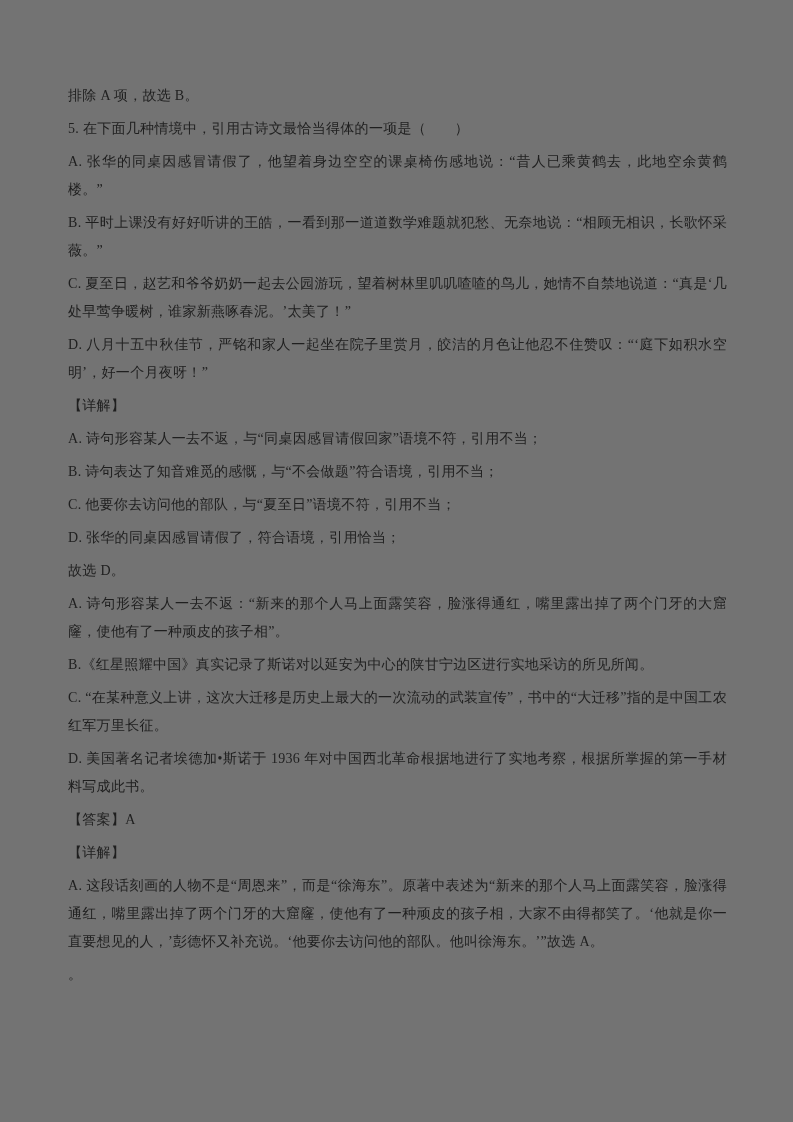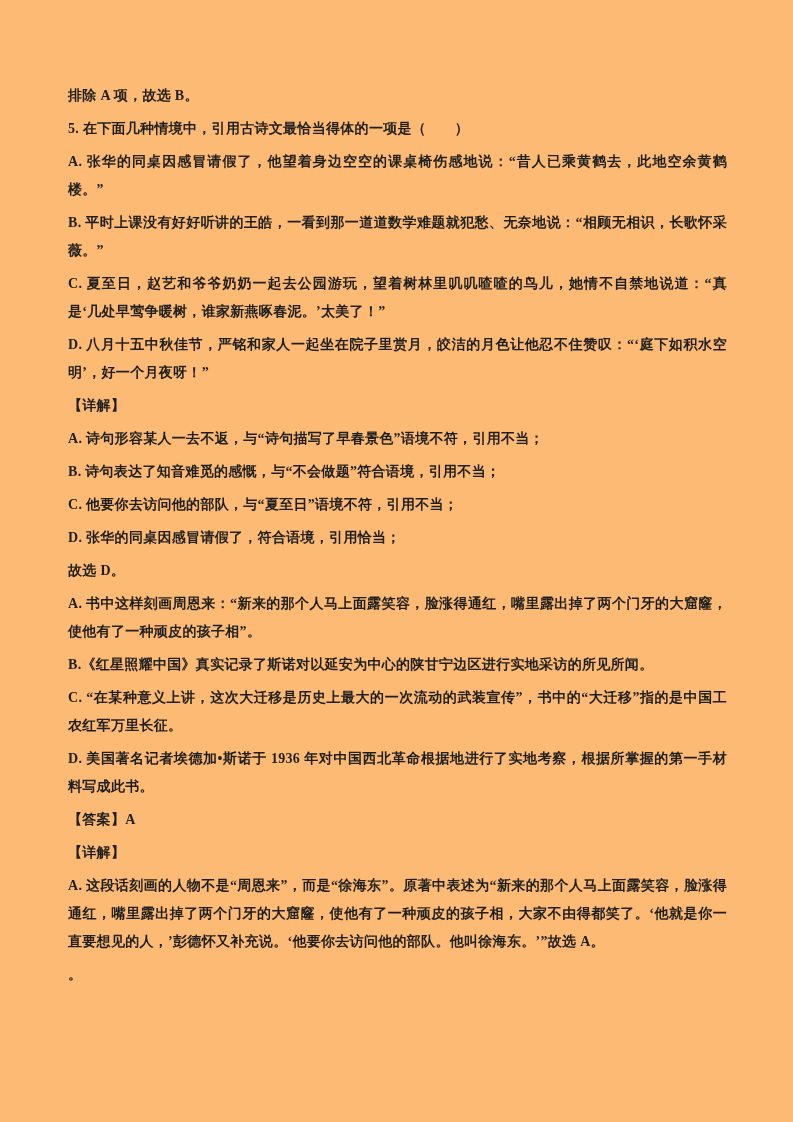--- a/index.html
+++ b/index.html
@@ -5,26 +5,25 @@
   html, body {
     margin: 0;
     padding: 0;
     background: #ffffff;
   }
   .page {
     position: relative;
     width: 793px;
     height: 1122px;
     box-sizing: border-box;
-    background: #fdba74;
+    background: #737373;
     color: #1f1f1f;
     padding: 82px 66px 24px 68px;
     overflow: hidden;
     font-family: "Liberation Serif", "DejaVu Serif", serif;
-    font-weight: bold;
   }
   .doc-paragraph {
     margin: 0 0 5px 0;
     font-size: 14px;
     line-height: 28px;
     text-align: justify;
     letter-spacing: 0.3px;
     word-break: break-all;
   }
   .doc-paragraph:last-child {
@@ -37,27 +36,27 @@
 <div class="page">
 
   <p class="doc-paragraph">排除 A 项，故选 B。</p>
 
   <p class="doc-paragraph">5. 在下面几种情境中，引用古诗文最恰当得体的一项是（　　）</p>
   <p class="doc-paragraph">A. 张华的同桌因感冒请假了，他望着身边空空的课桌椅伤感地说：“昔人已乘黄鹤去，此地空余黄鹤楼。”</p>
   <p class="doc-paragraph">B. 平时上课没有好好听讲的王皓，一看到那一道道数学难题就犯愁、无奈地说：“相顾无相识，长歌怀采薇。”</p>
   <p class="doc-paragraph">C. 夏至日，赵艺和爷爷奶奶一起去公园游玩，望着树林里叽叽喳喳的鸟儿，她情不自禁地说道：“真是‘几处早莺争暖树，谁家新燕啄春泥。’太美了！”</p>
   <p class="doc-paragraph">D. 八月十五中秋佳节，严铭和家人一起坐在院子里赏月，皎洁的月色让他忍不住赞叹：“‘庭下如积水空明’，好一个月夜呀！”</p>
   <p class="doc-paragraph">【详解】</p>
-  <p class="doc-paragraph">A. 诗句形容某人一去不返，与“诗句描写了早春景色”语境不符，引用不当；</p>
+  <p class="doc-paragraph">A. 诗句形容某人一去不返，与“同桌因感冒请假回家”语境不符，引用不当；</p>
   <p class="doc-paragraph">B. 诗句表达了知音难觅的感慨，与“不会做题”符合语境，引用不当；</p>
   <p class="doc-paragraph">C. 他要你去访问他的部队，与“夏至日”语境不符，引用不当；</p>
   <p class="doc-paragraph">D. 张华的同桌因感冒请假了，符合语境，引用恰当；</p>
   <p class="doc-paragraph">故选 D。</p>
 
-  <p class="doc-paragraph">A. 书中这样刻画周恩来：“新来的那个人马上面露笑容，脸涨得通红，嘴里露出掉了两个门牙的大窟窿，使他有了一种顽皮的孩子相”。</p>
+  <p class="doc-paragraph">A. 诗句形容某人一去不返：“新来的那个人马上面露笑容，脸涨得通红，嘴里露出掉了两个门牙的大窟窿，使他有了一种顽皮的孩子相”。</p>
   <p class="doc-paragraph">B.《红星照耀中国》真实记录了斯诺对以延安为中心的陕甘宁边区进行实地采访的所见所闻。</p>
   <p class="doc-paragraph">C. “在某种意义上讲，这次大迁移是历史上最大的一次流动的武装宣传”，书中的“大迁移”指的是中国工农红军万里长征。</p>
   <p class="doc-paragraph">D. 美国著名记者埃德加•斯诺于 1936 年对中国西北革命根据地进行了实地考察，根据所掌握的第一手材料写成此书。</p>
   <p class="doc-paragraph">【答案】A</p>
   <p class="doc-paragraph">【详解】</p>
   <p class="doc-paragraph">A. 这段话刻画的人物不是“周恩来”，而是“徐海东”。原著中表述为“新来的那个人马上面露笑容，脸涨得通红，嘴里露出掉了两个门牙的大窟窿，使他有了一种顽皮的孩子相，大家不由得都笑了。‘他就是你一直要想见的人，’彭德怀又补充说。‘他要你去访问他的部队。他叫徐海东。’”故选 A。</p>
   <p class="doc-paragraph">。</p>
 
 </div>
 

